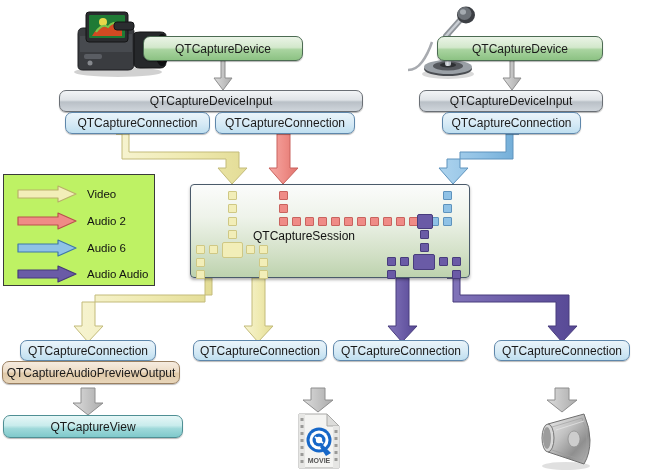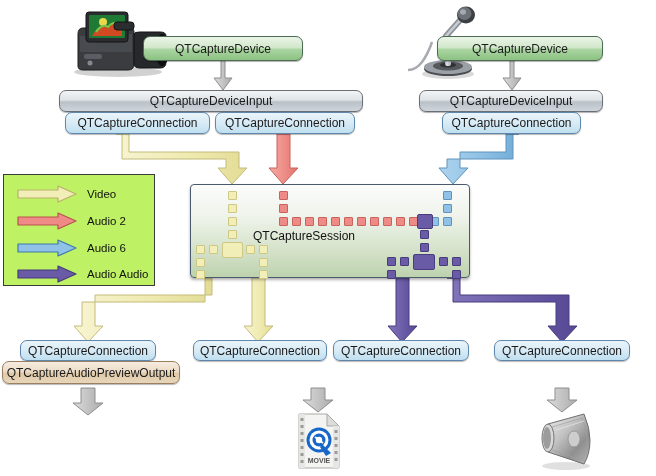--- a/index.html
+++ b/index.html
@@ -297,20 +297,23 @@
 
     <div class="session-label" style="left:62px;top:44px">QTCaptureSession</div>
   </div>
 
   <div class="box box-conn" style="left:20px;top:340px;width:136px;height:21px">
     <span>QTCaptureConnection</span>
   </div>
   <div class="box box-output" style="left:2px;top:361px;width:178px;height:23px">
     <span>QTCaptureAudioPreviewOutput</span>
   </div>
+  <div class="box box-view" style="left:3px;top:415px;width:180px;height:23px">
+    <span>QTCaptureView</span>
+  </div>
 
   <div class="box box-conn" style="left:193px;top:340px;width:134px;height:21px">
     <span>QTCaptureConnection</span>
   </div>
   <div class="box box-conn" style="left:333px;top:340px;width:136px;height:21px">
     <span>QTCaptureConnection</span>
   </div>
 
   <svg class="icon" style="left:295px;top:412px;width:48px;height:60px" viewBox="0 0 48 60">
     <path d="M4 2 L32 2 L44 14 L44 56 L4 56 Z" fill="#f4f4f2" stroke="#a9a9a7" stroke-width="1"></path>

